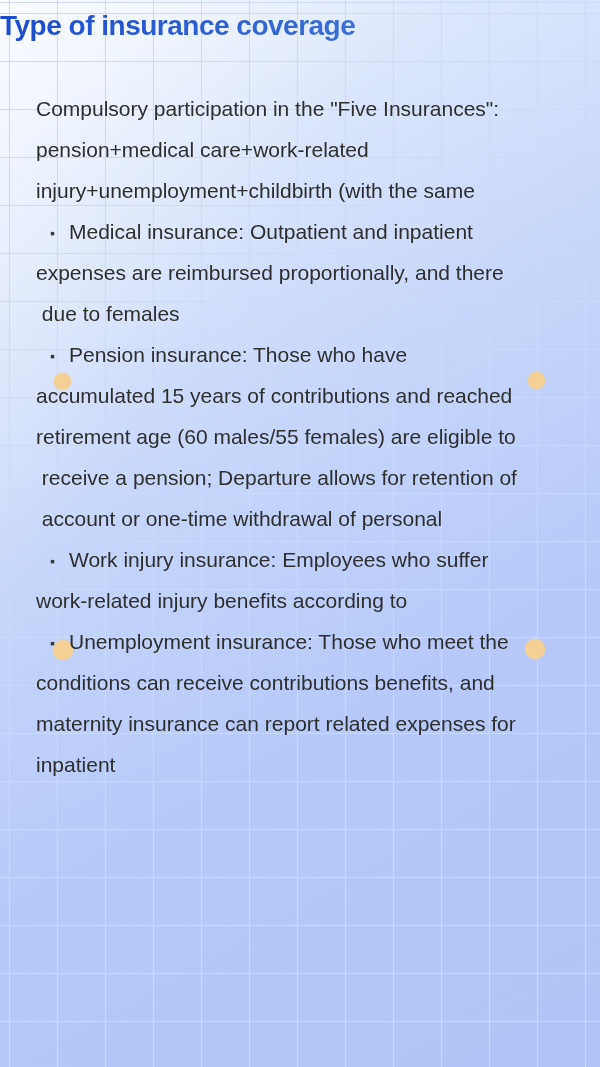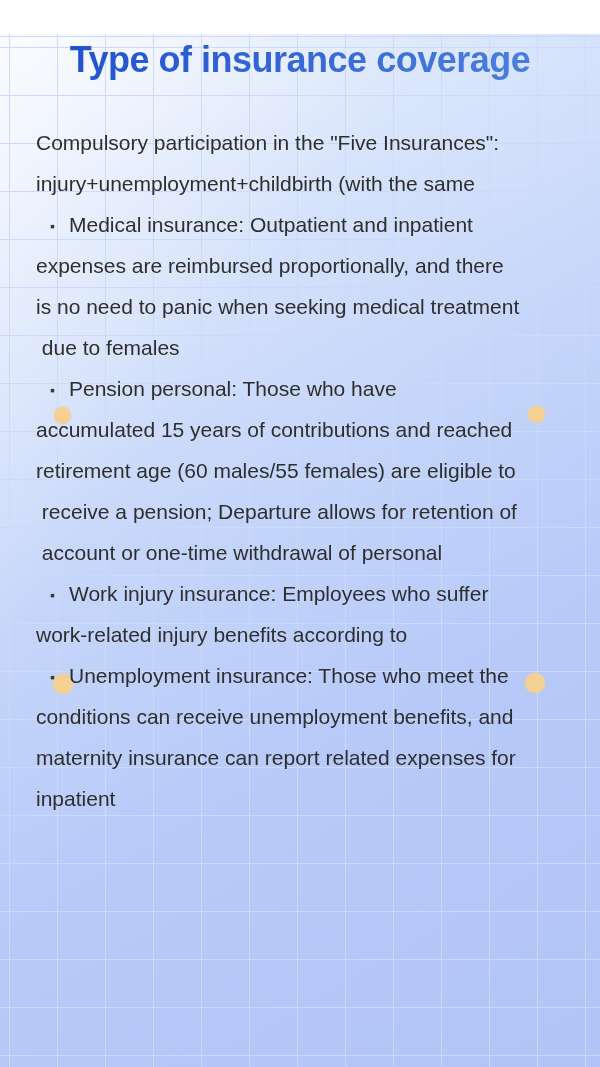--- a/index.html
+++ b/index.html
@@ -25,23 +25,21 @@
   .decor-layer { position: absolute; inset: 0; z-index: 0; }
   .dot {
     position: absolute;
     border-radius: 50%;
     box-shadow: 0 0 2px rgba(244, 208, 148, 0.9);
   }
 
   .content-layer { position: relative; z-index: 1; }
 
   .title {
-    margin-top: 34px;
-    text-align: center;
-    font-size: 36px;
+    font-size: 28px;
     line-height: 52px;
     font-weight: bold;
     letter-spacing: -0.5px;
     
     color: #2a5cd4;
     -webkit-background-clip: text;
     background-clip: text;
     -webkit-text-fill-color: transparent;
   }
 
@@ -78,32 +76,32 @@
       <div class="dot" style="width: 17px; height: 17px; left: 527.5px; top: 371.5px; background: rgb(244, 208, 148);"></div>
       <div class="dot" style="width: 20px; height: 20px; left: 53px; top: 640px; background: rgb(244, 208, 148);"></div>
       <div class="dot" style="width: 20px; height: 20px; left: 525px; top: 639px; background: rgb(244, 208, 148);"></div>
     </div>
 
   <div class="content-layer">
     <h1 class="title" style="background-image: linear-gradient(90deg, rgb(28, 75, 206), rgb(79, 134, 221));">Type of insurance coverage</h1>
 
     <div class="text-block" style="color: rgb(46, 46, 46);">
         <div class="line"><span>Compulsory participation in the "Five Insurances":</span></div>
+        <div class="line"><span>pension+medical care+work-related</span></div>
         <div class="line"><span>injury+unemployment+childbirth (with the same</span></div>
         <div class="line"><span class="bullet">▪</span><span>Medical insurance: Outpatient and inpatient</span></div>
         <div class="line"><span>expenses are reimbursed proportionally, and there</span></div>
-        <div class="line"><span>is no need to panic when seeking medical treatment</span></div>
         <div class="line"><span> due to females</span></div>
-        <div class="line"><span class="bullet">▪</span><span>Pension personal: Those who have</span></div>
+        <div class="line"><span class="bullet">▪</span><span>Pension insurance: Those who have</span></div>
         <div class="line"><span>accumulated 15 years of contributions and reached</span></div>
         <div class="line"><span>retirement age (60 males/55 females) are eligible to</span></div>
         <div class="line"><span> receive a pension; Departure allows for retention of</span></div>
         <div class="line"><span> account or one-time withdrawal of personal</span></div>
         <div class="line"><span class="bullet">▪</span><span>Work injury insurance: Employees who suffer</span></div>
         <div class="line"><span>work-related injury benefits according to</span></div>
         <div class="line"><span class="bullet">▪</span><span>Unemployment insurance: Those who meet the</span></div>
-        <div class="line"><span>conditions can receive unemployment benefits, and</span></div>
+        <div class="line"><span>conditions can receive contributions benefits, and</span></div>
         <div class="line"><span>maternity insurance can report related expenses for</span></div>
         <div class="line"><span>inpatient</span></div>
       </div>
   </div>
 
 </div>
 
 </body></html>

